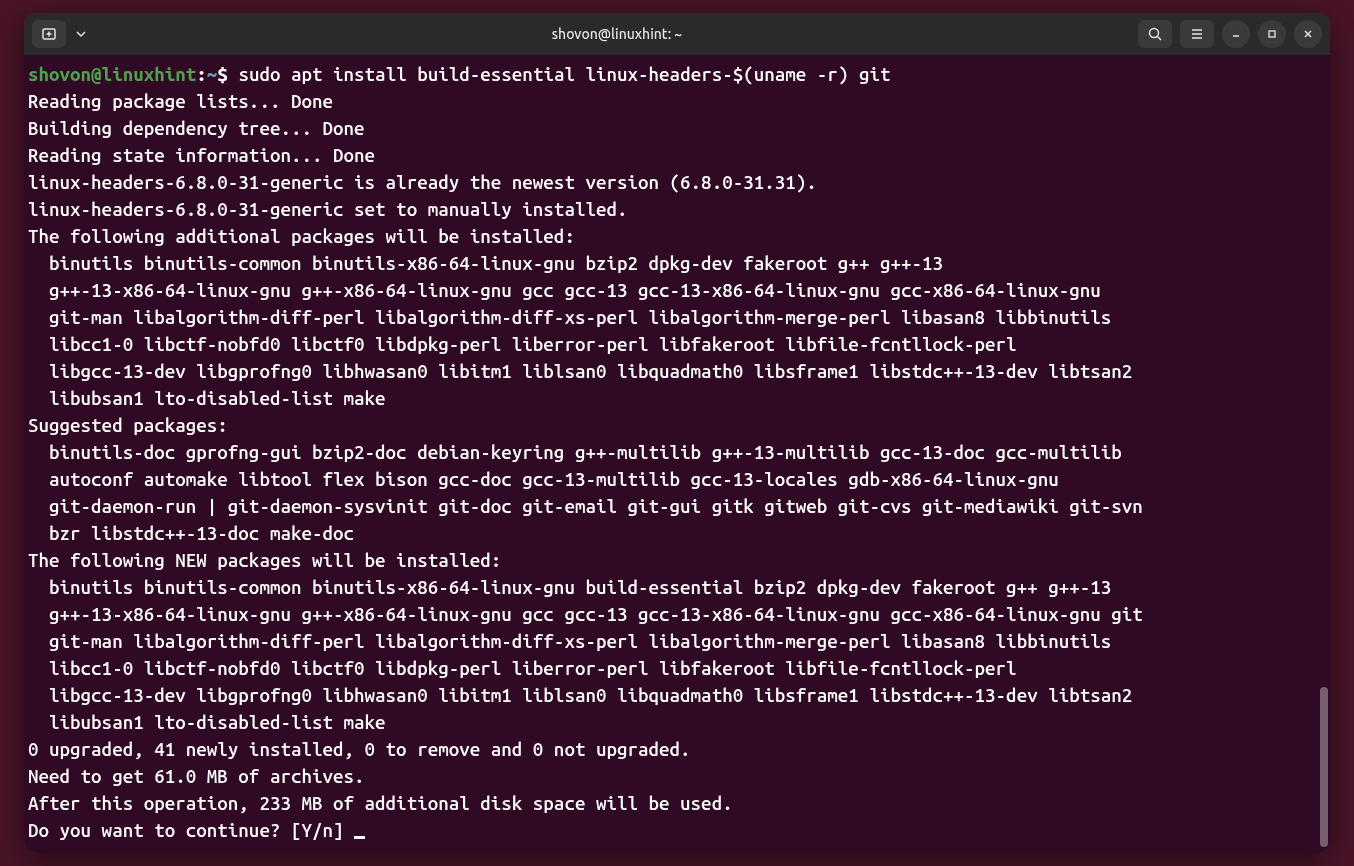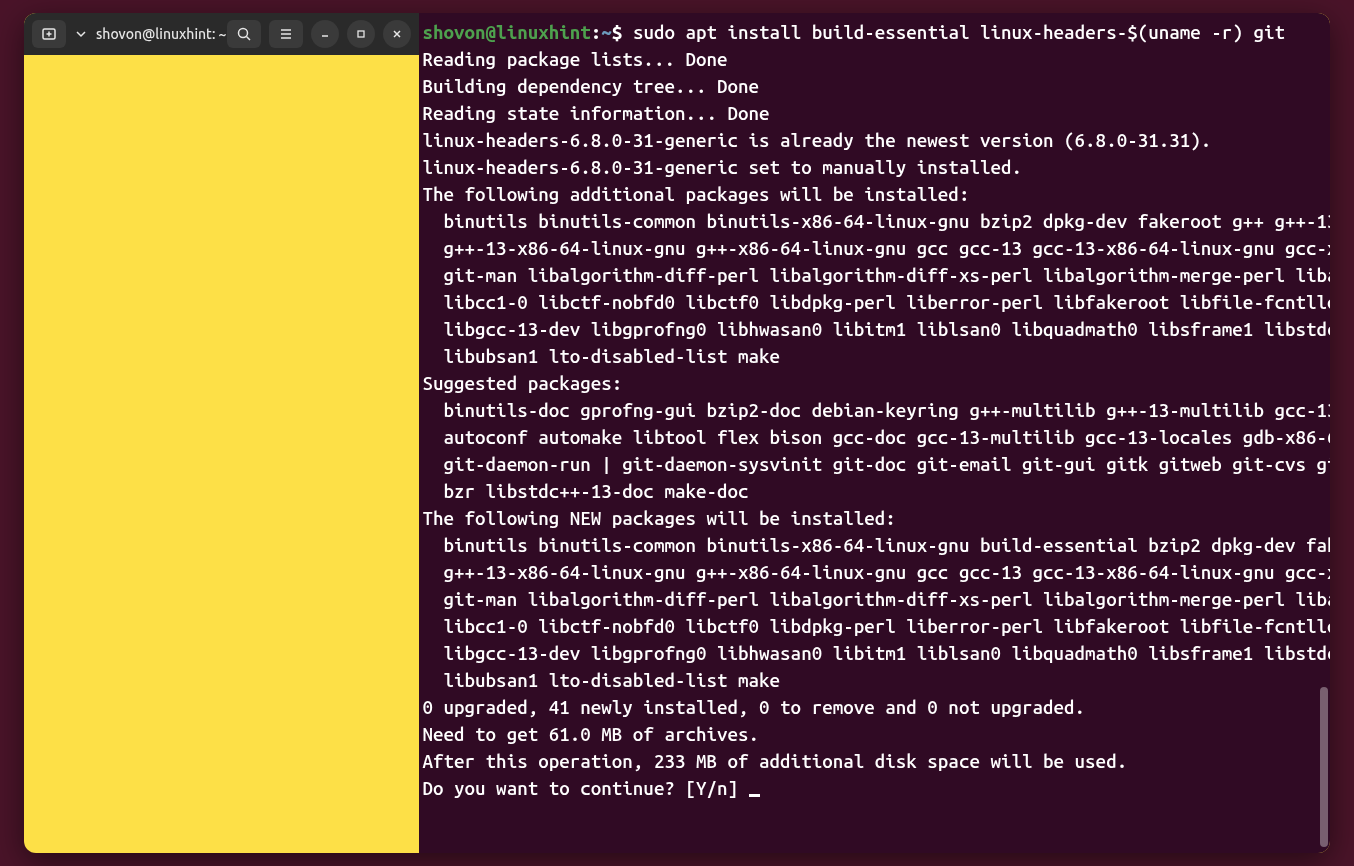--- a/index.html
+++ b/index.html
@@ -9,25 +9,25 @@
   height: 866px;
   overflow: hidden;
   font-family: "Ubuntu", "Segoe UI", sans-serif;
   display: flex;
   align-items: center;
   justify-content: center;
 }
 .window {
   width: 1306px;
   height: 840px;
-  background: #fde047;
+  background: #701a75;
   border-radius: 12px;
   overflow: hidden;
   display: flex;
-  flex-direction: row;
+  flex-direction: column;
   box-shadow: 0 8px 32px rgba(0,0,0,0.5);
   position: relative;
 }
 .titlebar {
   height: 42px;
   background: #2a2a2a;
   display: flex;
   align-items: center;
   padding: 0 8px;
   flex-shrink: 0;

